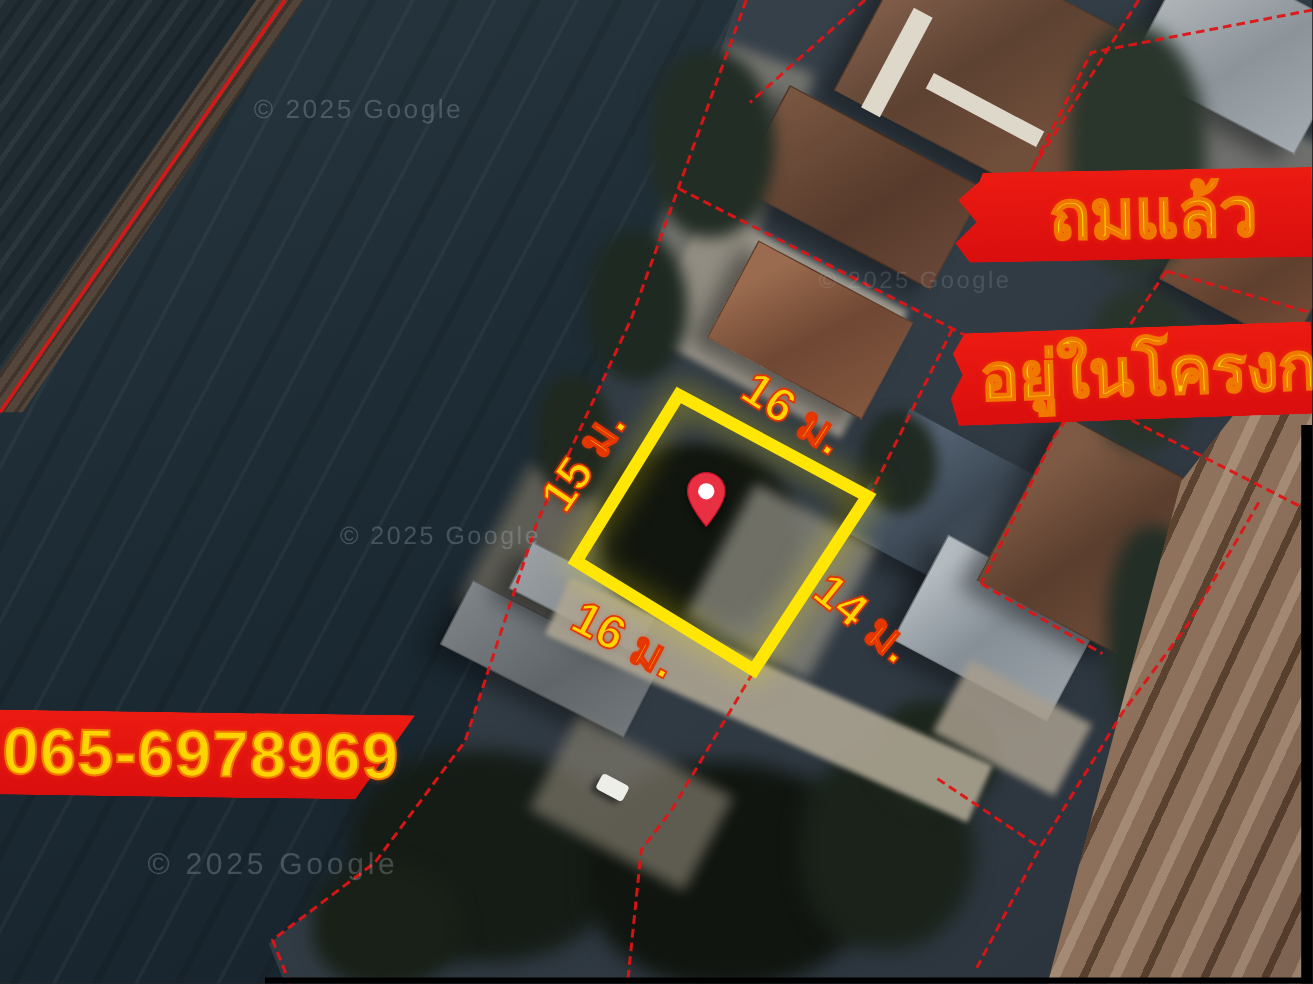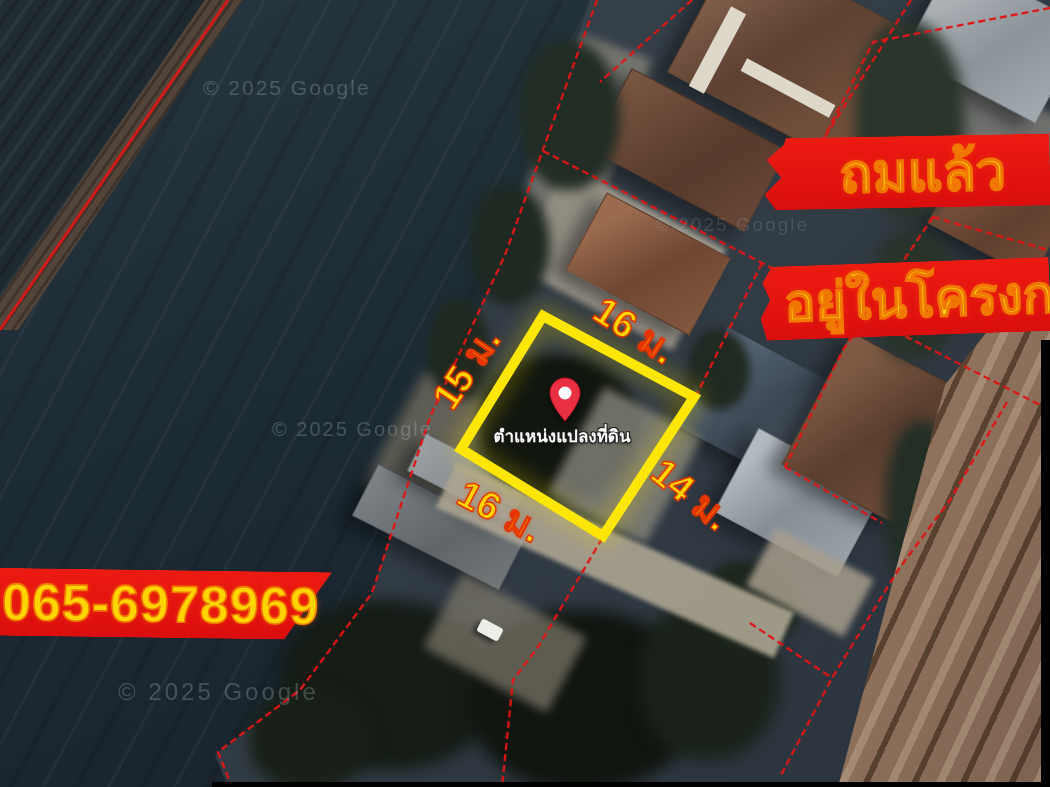--- a/index.html
+++ b/index.html
@@ -201,21 +201,20 @@
       <path d="M565,378 C556.7,378 550,384.7 550,393 C550,404 565,421 565,421 C565,421 580,404 580,393 C580,384.7 573.3,378 565,378 Z" fill="#e93042" stroke="#c21227" stroke-width="1"></path>
       <circle cx="565" cy="393" r="6.5" fill="#ffffff"></circle>
     </g>
   </svg>
 
   <div class="dim dim-top">16 ม.</div>
   <div class="dim dim-left">15 ม.</div>
   <div class="dim dim-bottom">16 ม.</div>
   <div class="dim dim-right">14 ม.</div>
 
-  <div class="marker-label">ตำแหน่งแปลงที่ดิน</div>
 
   <div class="wm wm1">© 2025 Google</div>
   <div class="wm wm2">© 2025 Google</div>
   <div class="wm wm3">© 2025 Google</div>
   <div class="wm wm4">© 2025 Google</div>
 
   <div class="banner b1">
     <div class="bg"></div>
     <span class="txt">ถมแล้ว</span>
   </div>

